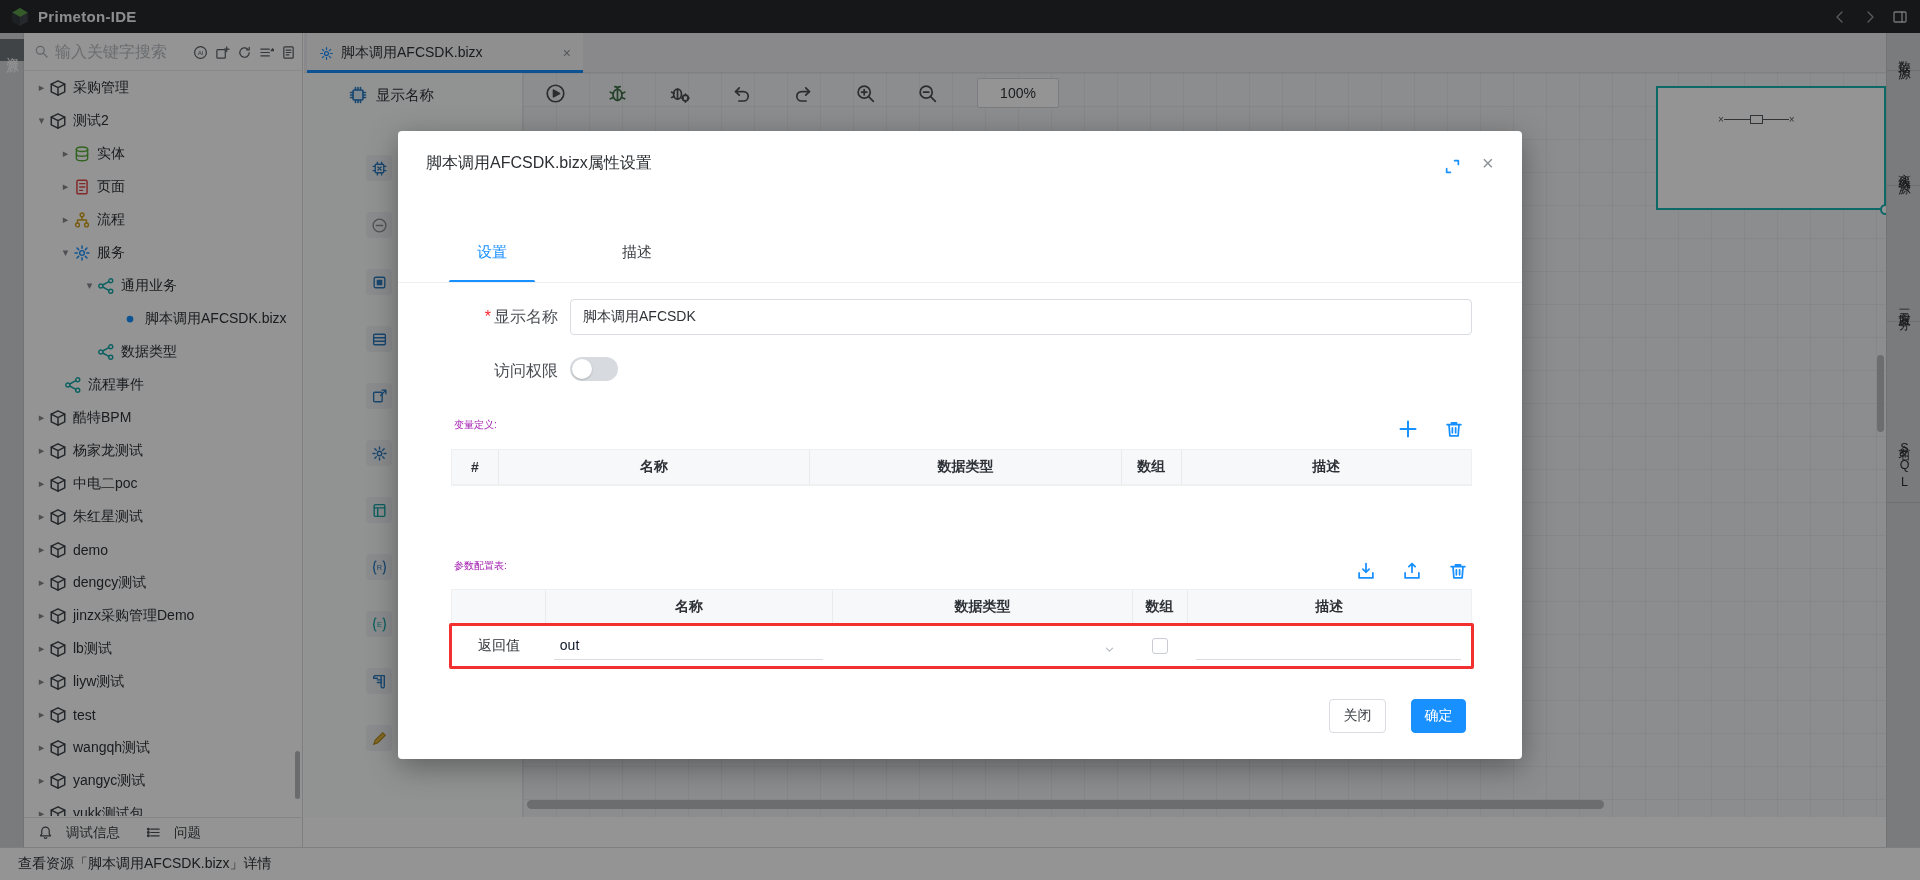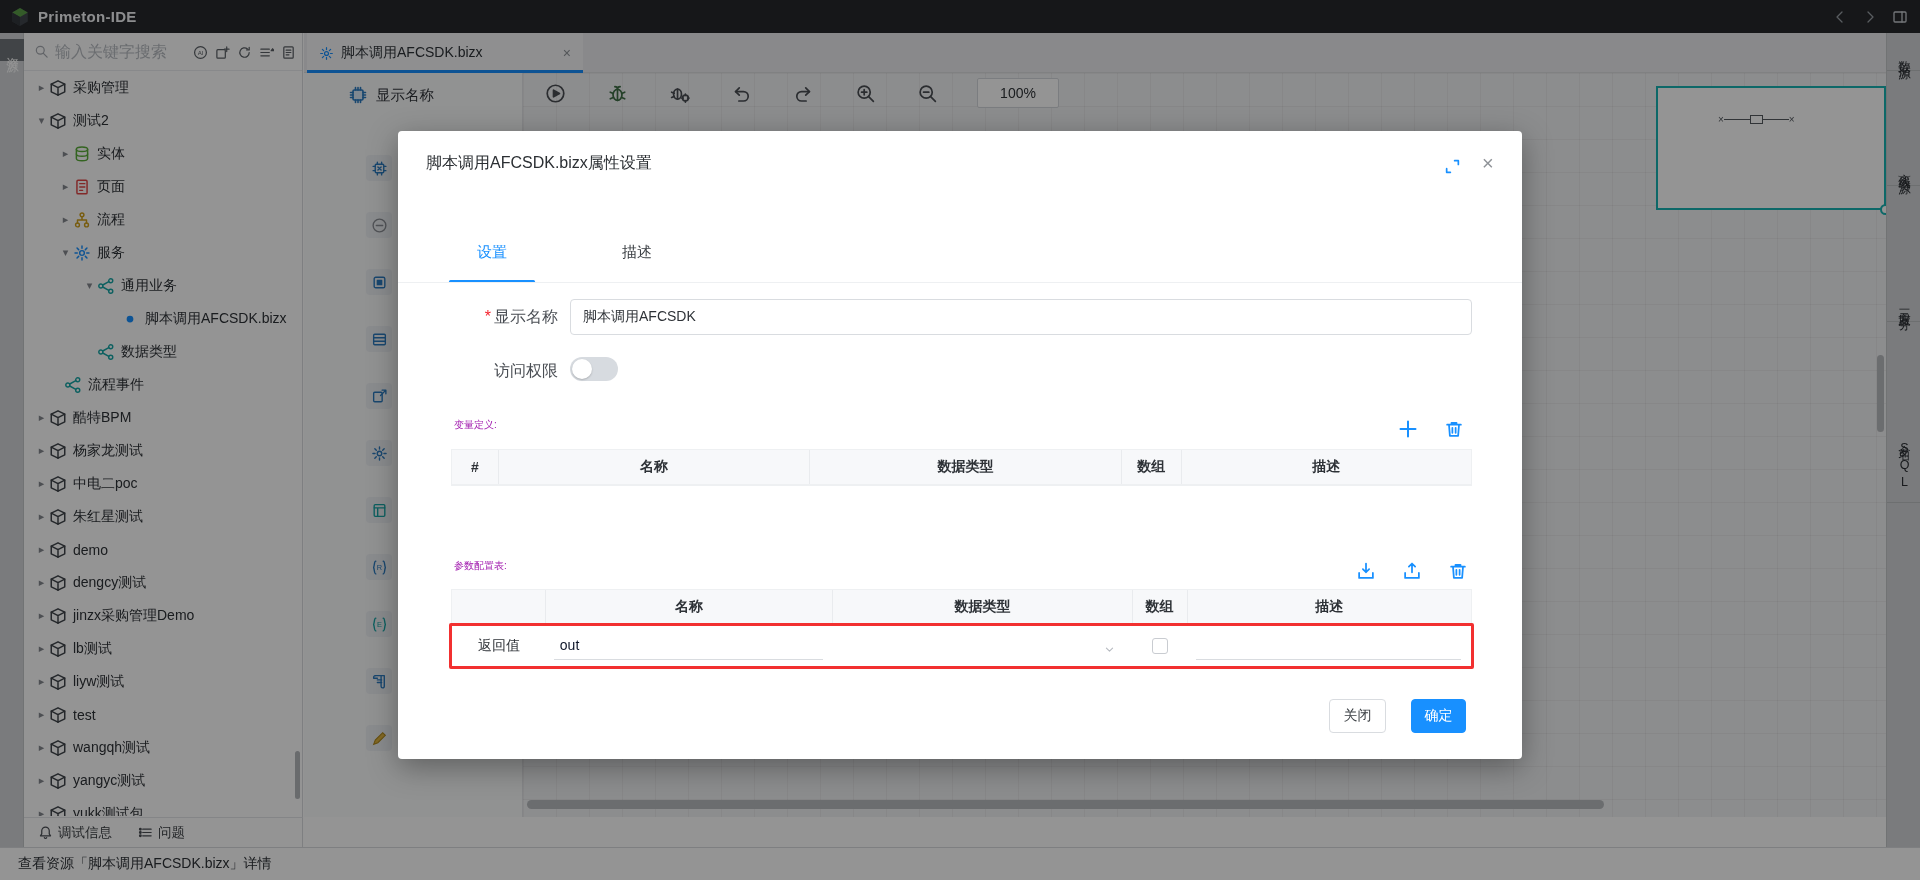--- a/index.html
+++ b/index.html
@@ -25,21 +25,21 @@
   .searchrow input { border:none; outline:none; font-size:16px; width:130px; color:#303438; font-family:inherit; }
   .searchrow input::placeholder { color:#b8bcc2; }
   .search-icons { position:absolute; right:6px; top:0; height:38px; display:flex; align-items:center; gap:7px; color:#5b6066; }
   .search-icons .sicon2 { width:15px; height:15px; cursor:pointer; }
   .tree { position:absolute; left:0; top:38px; width:278px; height:745px; overflow:hidden; }
   .tree-row { height:33px; display:flex; align-items:center; font-size:14px; color:#2e3237; cursor:pointer; white-space:nowrap; }
   .tree-row .caret { width:15px; flex:none; font-size:11px; color:#85898f; text-align:center; }
   .tree-row .ticon { width:18px; height:18px; flex:none; margin-right:6px; }
   .tree-scroll { position:absolute; right:2px; top:718px; width:5px; height:48px; background:#b5b8bc; border-radius:3px; }
   .bottomtabs { position:absolute; left:24px; top:817px; width:279px; height:30px; background:#fff; border-top:1px solid #e4e6e9; border-right:1px solid #d9dbde; display:flex; align-items:center; gap:26px; padding-left:14px; font-size:13.5px; color:#3c4045; }
-  .bottomtabs .btab { display:flex; align-items:center; gap:5px; cursor:pointer; }
+  .bottomtabs .btab { display:flex; align-items:center; gap:13px; cursor:pointer; }
   .bottomtabs .bicon { width:15px; height:15px; color:#4a4e54; }
 
   
   .statusbar { position:absolute; left:0; top:847px; width:1920px; height:33px; background:#fff; border-top:1px solid #d9dbde; display:flex; align-items:center; padding-left:18px; font-size:14px; color:#2e3237; }
 
   
   .tabbar { position:absolute; left:304px; top:33px; width:1582px; height:40px; background:#ededef; border-bottom:1px solid #dcdee1; }
   .etab { position:absolute; left:3px; top:0; width:276px; height:40px; background:#f6f7f9; display:flex; align-items:center; padding:0 12px; gap:7px; font-size:14px; color:#2e3237; cursor:pointer; }
   .etab .gicon { width:15px; height:15px; color:#1890ff; flex:none; }
   .etab .tclose { margin-left:auto; color:#8f9398; font-size:14px; cursor:pointer; }

